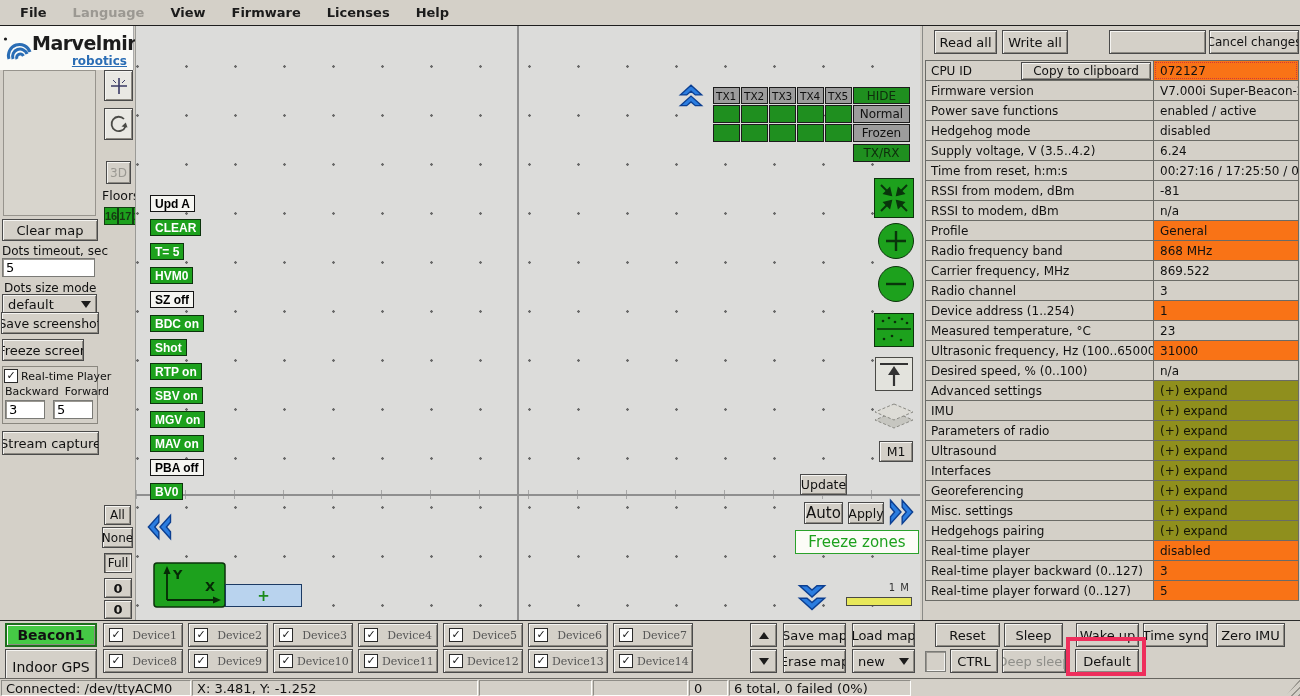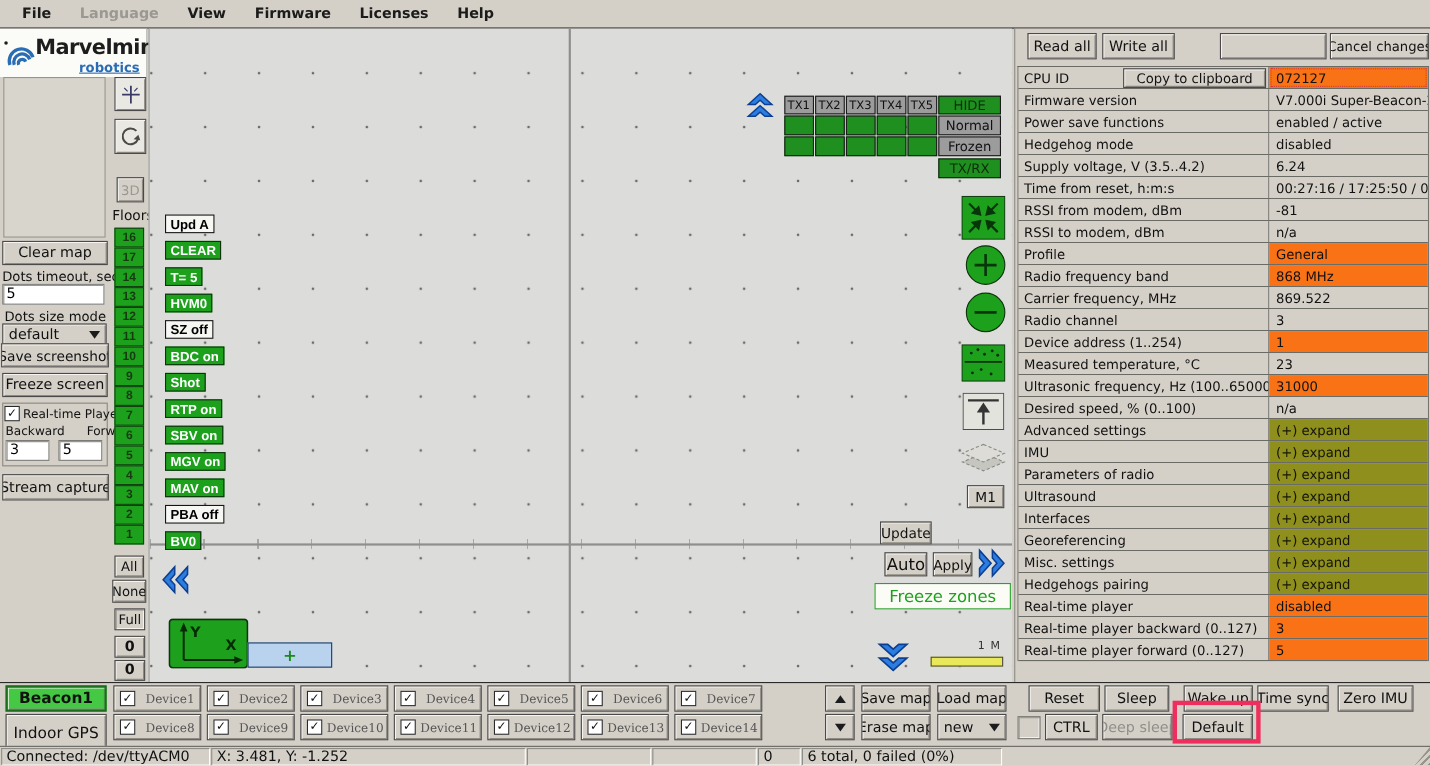--- a/index.html
+++ b/index.html
@@ -46,21 +46,21 @@
   
   .logo { left:0; top:26px; width:134px; height:44px; background:#fbfbf8; border-right:1px solid #aaa; }
   .logo-name { position:absolute; left:32px; top:6px; font-size:19px; font-weight:bold; color:#1d1d1d; letter-spacing:-0.5px; }
   .logo-sub { position:absolute; right:6px; bottom:2px; font-size:12px; font-weight:bold; color:var(--logo_blue,#2a6db5); text-decoration:underline; }
 
   
   .emptypanel { left:3px; top:70px; width:93px; height:146px; background:#d8d5cd; border:1px solid #97948d; }
   .rtp-group { left:2px; top:366px; width:96px; height:58px; border:1px solid #8a877f; background:#d4d0c8; }
 
   
-  .floorcol { left:104px; top:207px; width:27px; display:flex; flex-direction:column; }
+  .floorcol { left:104px; top:207px; width:27px; display:flex; flex-direction:row; }
   .floorbtn {
     height:18px; background:var(--accent_green,#1da11d); border:1px solid #124012;
     color:#173a12; font-size:11px; font-weight:bold; line-height:16px; text-align:center;
   }
   .toolicon { background:#e9e8e3; }
 
   
   .map {
     left:135px; top:26px; width:785px; height:594px; background:#dcdcda;
     border-left:1px solid #9a9a96; overflow:hidden;
@@ -172,28 +172,28 @@
 <div class="abs lbl" style="left:2px;top:244px">Dots timeout, sec</div>
 <input class="abs sunken" style="left: 2px; top: 258px; width: 93px; height: 19px;" value="5">
 
 <div class="abs lbl" style="left:4px;top:281px">Dots size mode</div>
 <div class="abs btn dd" style="left:2px;top:294px;width:95px;height:20px">
   <span>default</span>
   <span class="tri-down"></span>
 </div>
 
 <button class="abs btn" style="left:1px;top:312px;width:98px;height:22px;font-size:12.5px">Save screenshot</button>
-<button class="abs btn" style="left:2px;top:339px;width:96px;height:22px">Freeze screen</button>
+<button class="abs btn" style="left:2px;top:339px;width:82px;height:22px">Freeze screen</button>
 
 <div class="abs rtp-group">
   <div style="display:flex;align-items:center;gap:3px;padding:2px 1px">
     <span class="cb">✓</span>
     <span class="lbl" style="font-size:11px">Real-time Player</span>
   </div>
-  <div style="display:flex;gap:20px;padding:0 2px">
+  <div style="display:flex;gap:6px;padding:0 2px">
     <span class="lbl" style="font-size:11px">Backward</span>
     <span class="lbl" style="font-size:11px">Forward</span>
   </div>
   <input class="sunken" style="position: absolute; left: 2px; top: 33px; width: 40px; height: 19px;" value="3">
   <input class="sunken" style="position: absolute; left: 50px; top: 33px; width: 40px; height: 19px;" value="5">
 </div>
 
 <button class="abs btn" style="left:2px;top:431px;width:97px;height:24px">Stream capture</button>
 
 <button class="abs btn toolicon" style="left:104px;top:70px;width:29px;height:31px">

